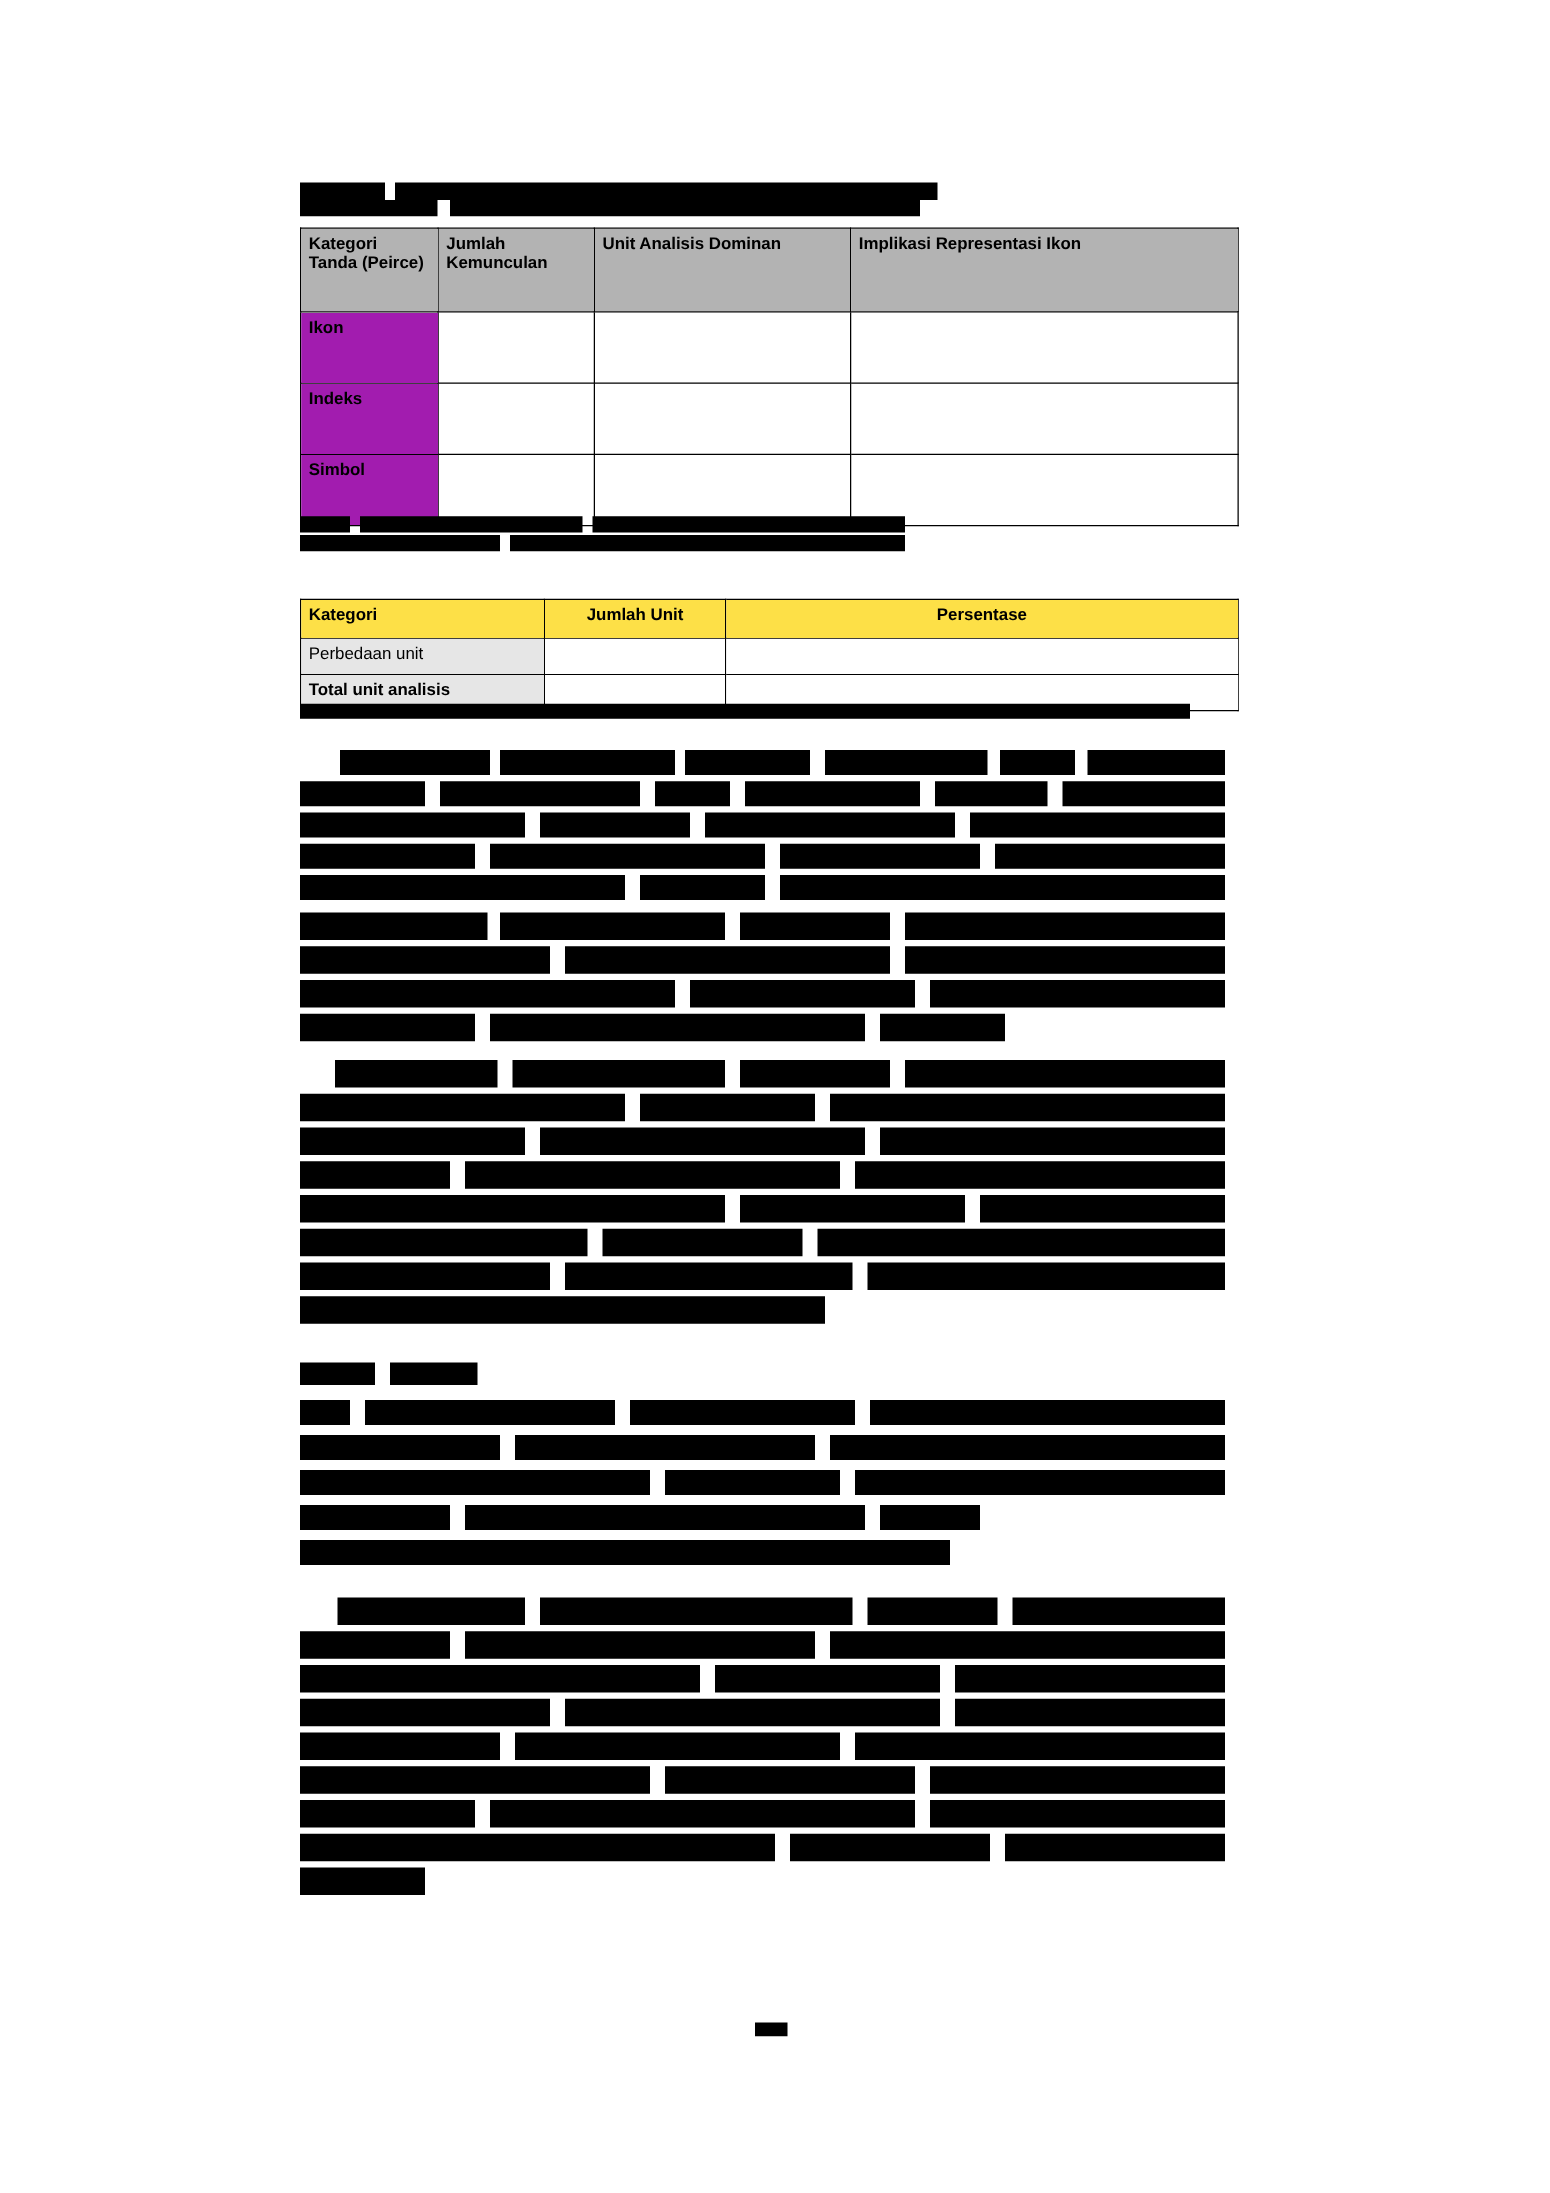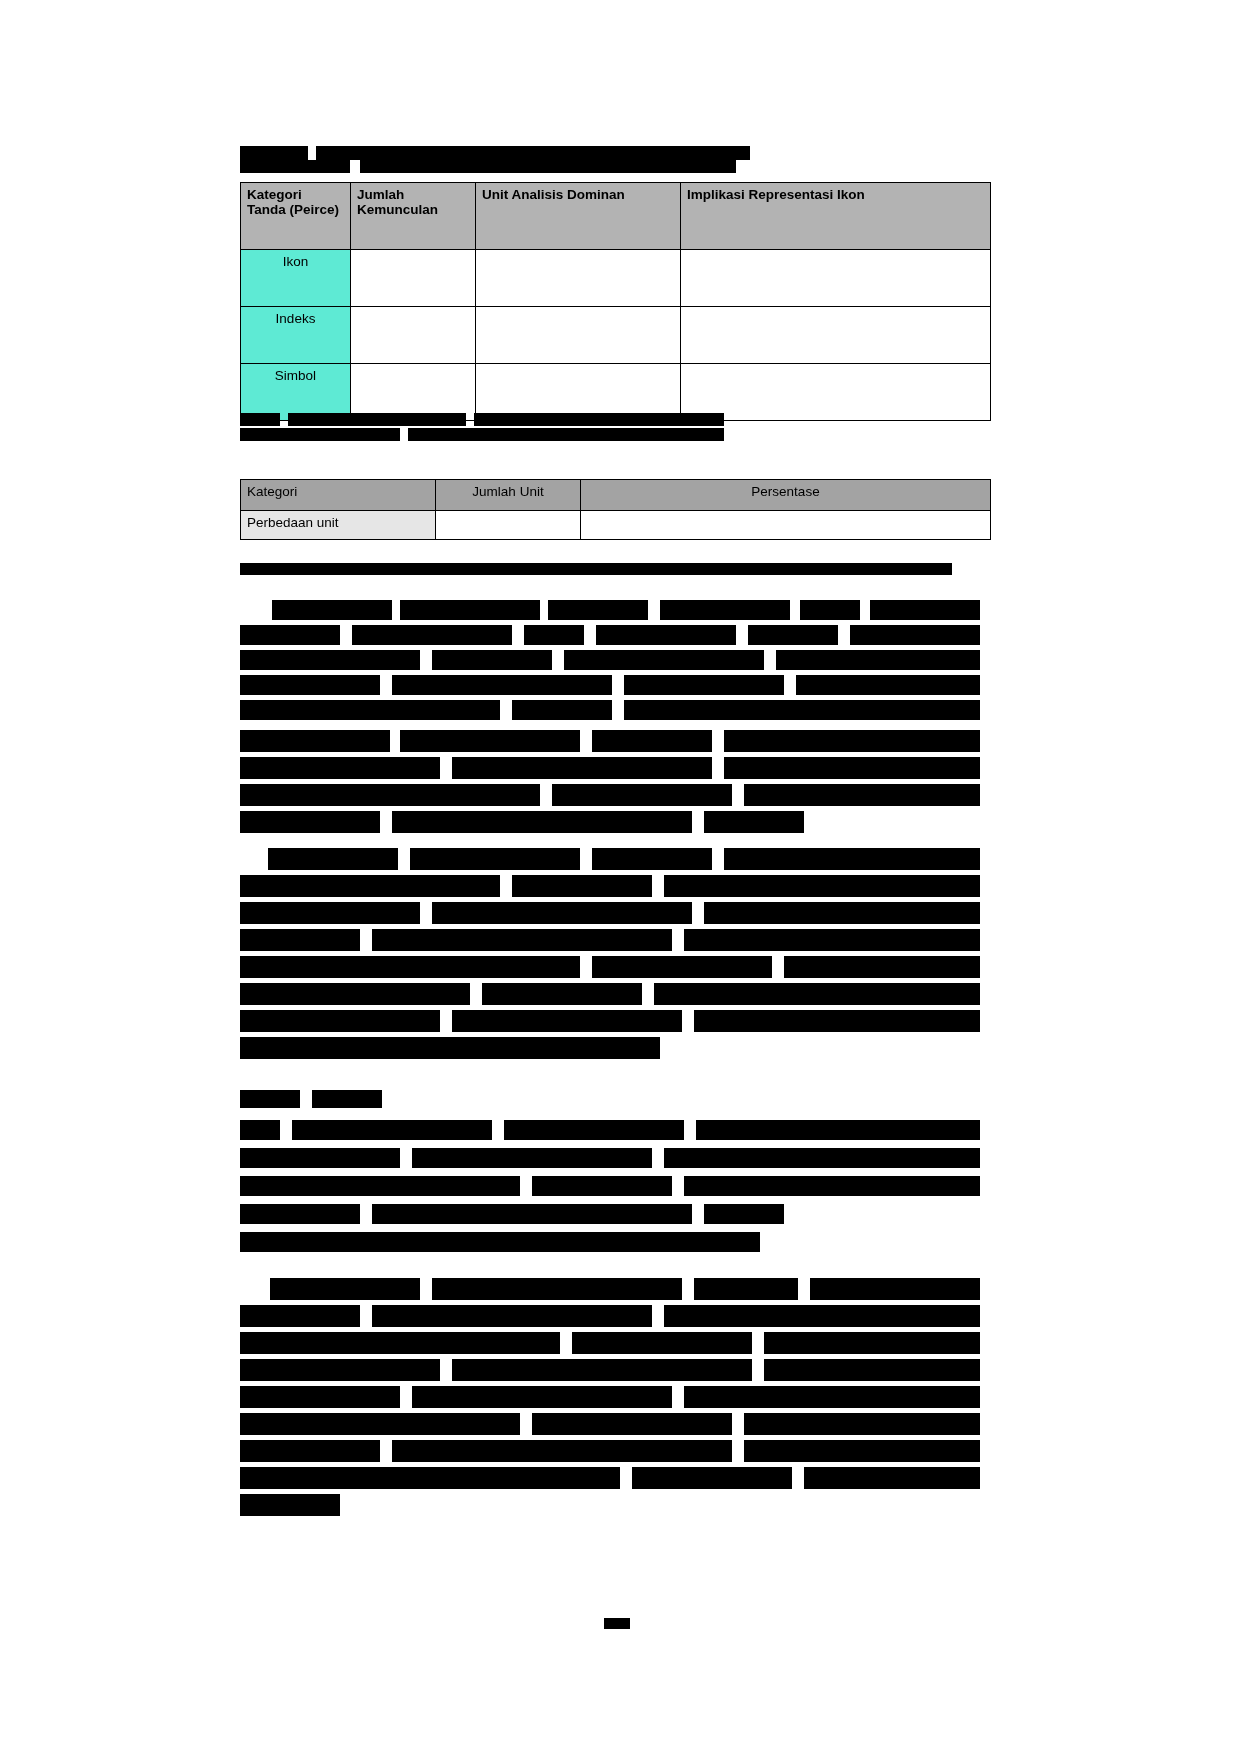--- a/index.html
+++ b/index.html
@@ -50,38 +50,37 @@
     top: 182px;
     width: 750px;
   }
   #table-1 th {
     background: #b3b3b3;
     font-weight: bold;
     font-size: 13.5px;
     height: 58px;
   }
   #table-1 td.rowhead {
-    background: #5eead4;
-    font-weight: normal;
-    text-align: center;
+    background: #a21caf;
+    font-weight: bold;
   }
   #table-1 td {
     height: 48px;
   }
 
   
   #table-2 {
     position: absolute;
     left: 240px;
     top: 479px;
     width: 750px;
   }
   #table-2 th {
-    background: #a3a3a3;
-    font-weight: normal;
+    background: #fde047;
+    font-weight: bold;
     text-align: center;
     height: 22px;
     font-size: 13.5px;
   }
   #table-2 th.left {
     text-align: left;
   }
   #table-2 td.rowhead {
     background: #e6e6e6;
     height: 20px;
@@ -155,20 +154,25 @@
     <thead>
       <tr>
         <th class="left">Kategori</th>
         <th>Jumlah Unit</th>
         <th>Persentase</th>
       </tr>
     </thead>
     <tbody>
       <tr>
         <td class="rowhead">Perbedaan unit</td>
+        <td class="cell"></td>
+        <td class="cell"></td>
+      </tr>
+      <tr>
+        <td class="rowhead total">Total unit analisis</td>
         <td class="cell"></td>
         <td class="cell"></td>
       </tr>
     </tbody>
   </table>
 
   <div id="redaction-layer">
       <div class="redact" style="left: 240px; top: 146px; width: 68px; height: 14px;"></div>
       <div class="redact" style="left: 316px; top: 146px; width: 434px; height: 14px;"></div>
       <div class="redact" style="left: 240px; top: 160px; width: 110px; height: 13px;"></div>

